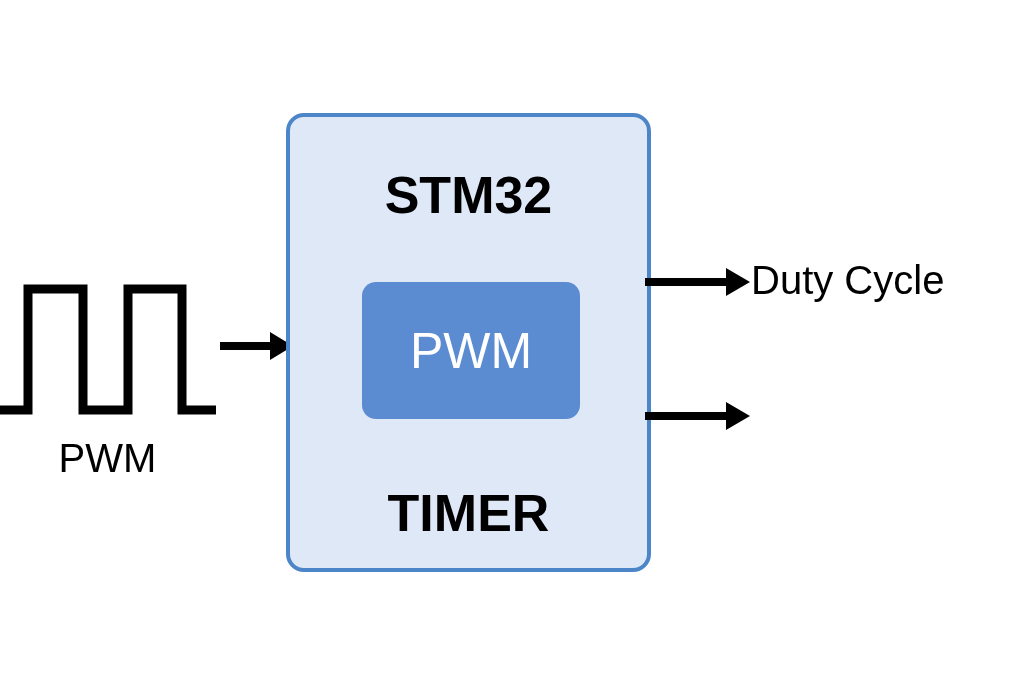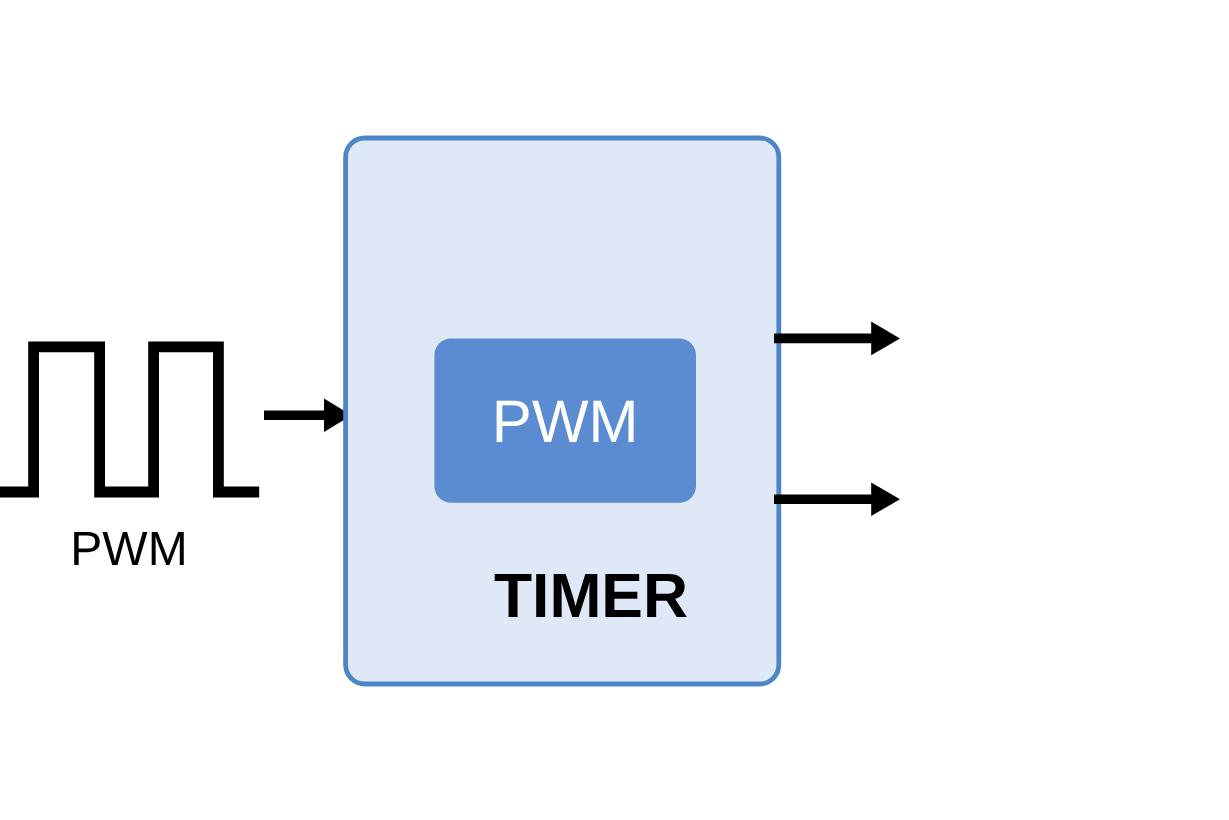--- a/index.html
+++ b/index.html
@@ -38,21 +38,21 @@
     left: 0;
     width: 100%;
     text-align: center;
     color: #000000;
     font-weight: bold;
     font-size: 52px;
     line-height: 52px;
     letter-spacing: 0px;
   }
   .mcu-title { top: 52px; }
-  .mcu-subtitle { top: 354px; margin-left: 24px; }
+  .mcu-subtitle { top: 370px; }
 
   
   .pwm-core {
     position: absolute;
     left: 362px;
     top: 282px;
     width: 218px;
     height: 137px;
     background: #5b8bd0;
     border-radius: 14px;
@@ -137,33 +137,35 @@
   <div class="waveform-label">PWM</div>
 
   <div class="arrow-in">
     <svg width="75" height="40" viewBox="0 0 75 40" xmlns="http://www.w3.org/2000/svg">
       <line x1="2" y1="20" x2="57" y2="20" stroke="#000000" stroke-width="8"></line>
       <polygon points="52,6 75,20 52,34" fill="#000000"></polygon>
     </svg>
   </div>
 
   <div class="mcu-block">
+    <div class="mcu-title">STM32</div>
     <div class="mcu-subtitle">TIMER</div>
   </div>
 
   <div class="pwm-core">
     <span class="pwm-core-label">PWM</span>
   </div>
 
   <div class="arrow-out-duty">
     <svg width="105" height="40" viewBox="0 0 105 40" xmlns="http://www.w3.org/2000/svg">
       <line x1="0" y1="20" x2="86" y2="20" stroke="#000000" stroke-width="8"></line>
       <polygon points="81,6 105,20 81,34" fill="#000000"></polygon>
     </svg>
   </div>
+  <div class="out-label out-label-duty">Duty Cycle</div>
 
   <div class="arrow-out-freq">
     <svg width="105" height="40" viewBox="0 0 105 40" xmlns="http://www.w3.org/2000/svg">
       <line x1="0" y1="20" x2="86" y2="20" stroke="#000000" stroke-width="8"></line>
       <polygon points="81,6 105,20 81,34" fill="#000000"></polygon>
     </svg>
   </div>
 
 </div>
 

